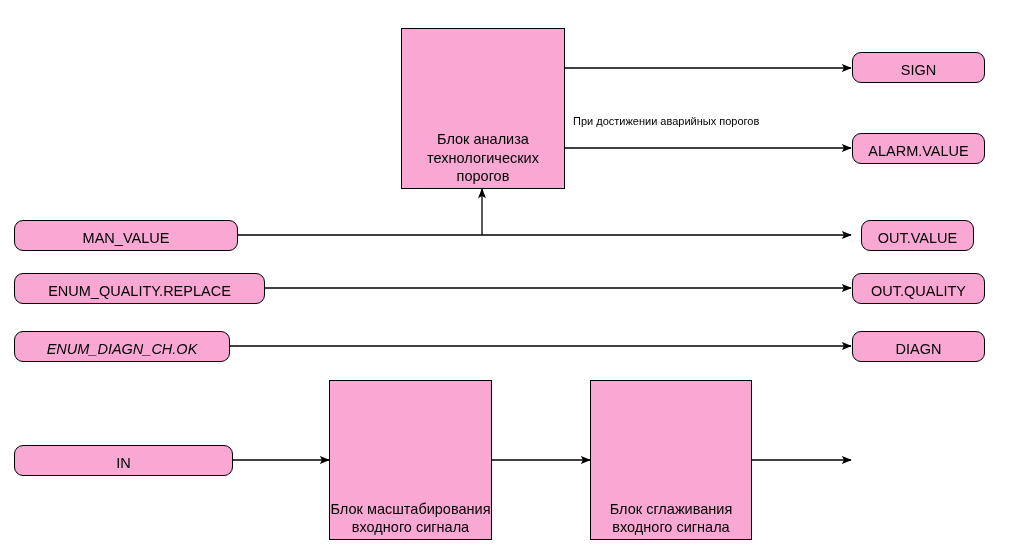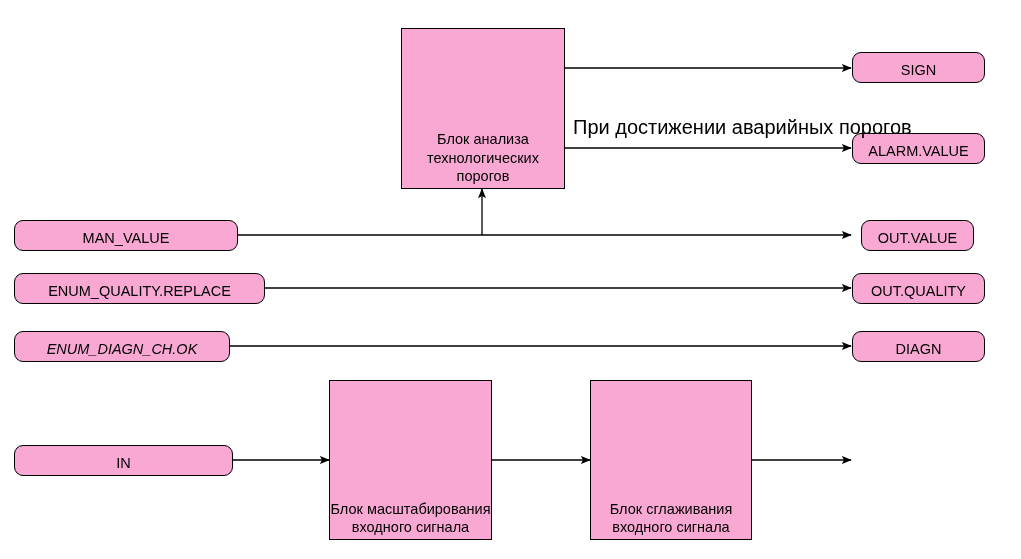--- a/index.html
+++ b/index.html
@@ -42,21 +42,21 @@
   }
   .term {
     border-radius: 9px;
   }
   .proc {
     border-radius: 0;
     font-size: 14.5px;
   }
   .edge-label {
     position: absolute;
-    font-size: 20px;
+    font-size: 11px;
     color: #000000;
     white-space: nowrap;
     background: transparent;
     line-height: 1.2;
   }
 </style>
 </head>
 <body>
 
 <div id="canvas">

